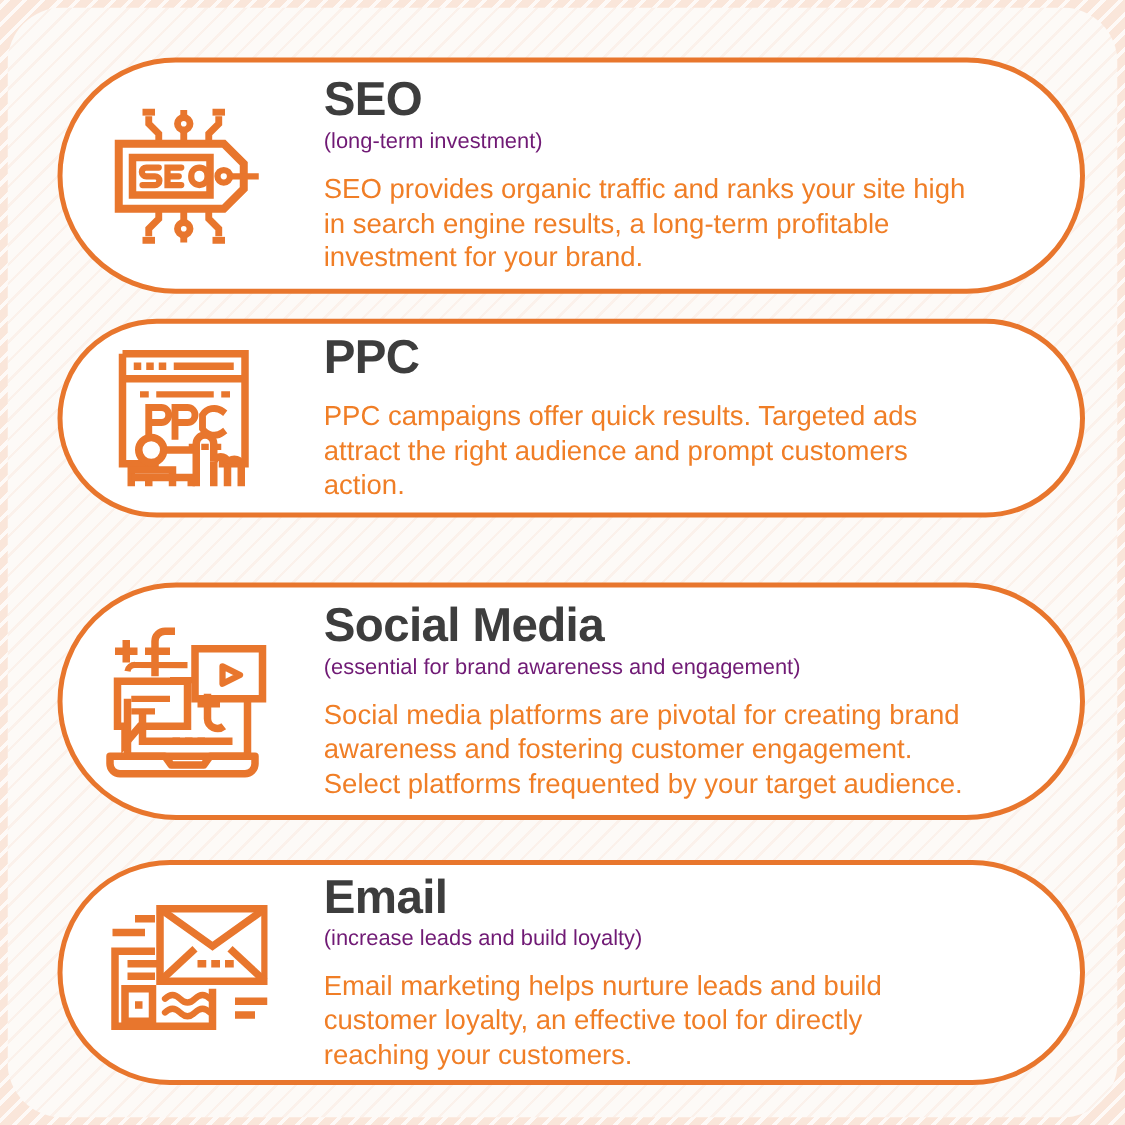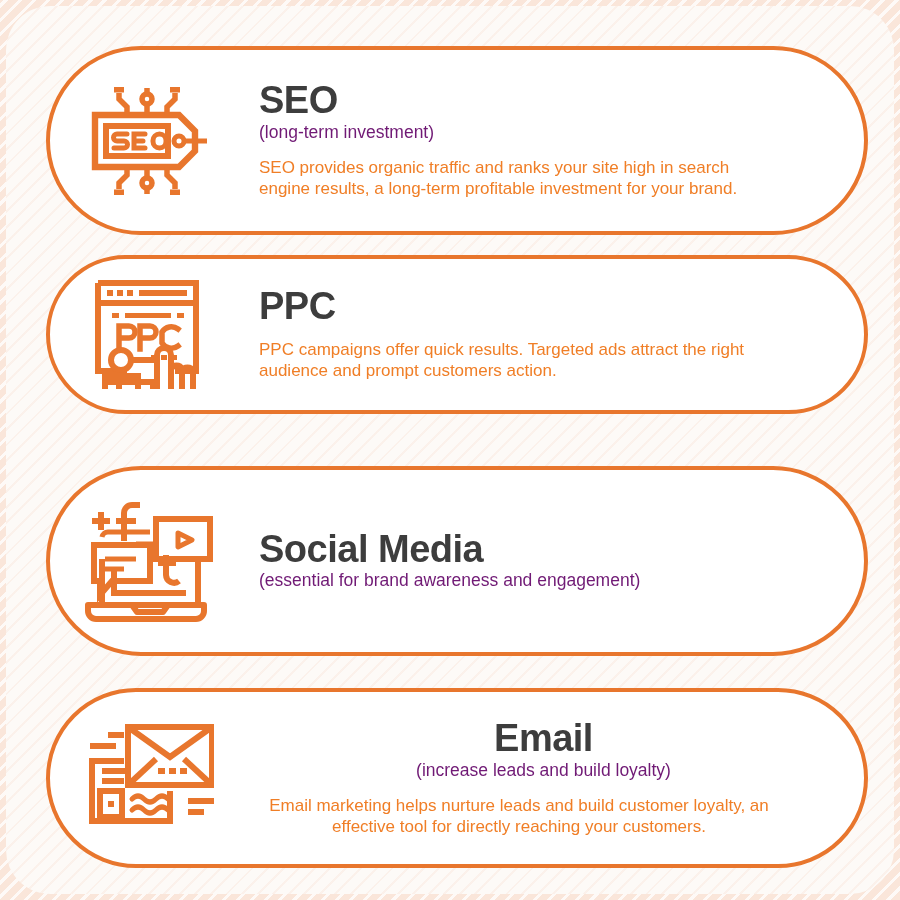--- a/index.html
+++ b/index.html
@@ -38,21 +38,21 @@
     position:absolute;left:40px;width:822px;
     box-sizing:border-box;
     border:4px solid #e8762d;
     border-radius:999px;
     background:#ffffff;
     display:flex;align-items:center;gap:28px;
   }
   .card-1{top:40px;height:189px;}
   .card-2{top:249px;height:159px;}
   .card-3{top:460px;height:190px;}
-  .card-4{top:682px;height:180px;text-align:center;}
+  .card-4{top:682px;height:180px;}
 
   .icon-wrap{
     flex:0 0 175px;
     display:flex;align-items:center;justify-content:center;
     height:100%;
     padding-left:18px;
     box-sizing:border-box;
   }
   .icon-wrap svg{display:block;}
 
@@ -60,21 +60,21 @@
 
   .c-title{
     font-size:38px;font-weight:bold;color:#3d3d3d;
     letter-spacing:-.5px;line-height:1.02;margin:0;
     font-family:"Liberation Sans", sans-serif;
   }
   .c-sub{
     font-size:17.5px;color:#701a75;line-height:1.25;margin:2px 0 0 0;
   }
   .c-body{
-    font-size:17px;color:#f07e26;line-height:1.25;margin:13px 0 0 0;
+    font-size:22px;color:#f07e26;line-height:1.25;margin:13px 0 0 0;
     max-width:520px;
   }
   .card-3 .c-body{max-width:525px;}
 </style>
 </head>
 <body>
 
 <div id="page">
   <div id="panel">
     <div id="cards">
@@ -221,20 +221,21 @@
               <rect x="68" y="93" width="6" height="5"></rect>
               <rect x="78" y="93" width="6" height="5"></rect>
             </g>
 
             <path d="M8 108 H52 l5 7 h26 l5 -7 h36 v6 a8 8 0 0 1 -8 8 H16 a8 8 0 0 1 -8 -8 Z" stroke-width="6" fill="none" stroke-linejoin="round"></path>
           </svg>
         </div>
         <div class="card-text">
           <p class="c-title">Social Media</p>
           <p class="c-sub">(essential for brand awareness and engagement)</p>
+          <p class="c-body">Social media platforms are pivotal for creating brand awareness and fostering customer engagement. Select platforms frequented by your target audience.</p>
         </div>
       </div>
 
       <div class="card card-4">
         <div class="icon-wrap">
           <svg width="134" height="122" viewBox="0 0 134 122" fill="none" stroke="#e8762d" stroke-width="6" stroke-linecap="butt">
 
             <g stroke-width="6">
               <path d="M28 18 H44"></path>
               <path d="M10 29 H36"></path>

